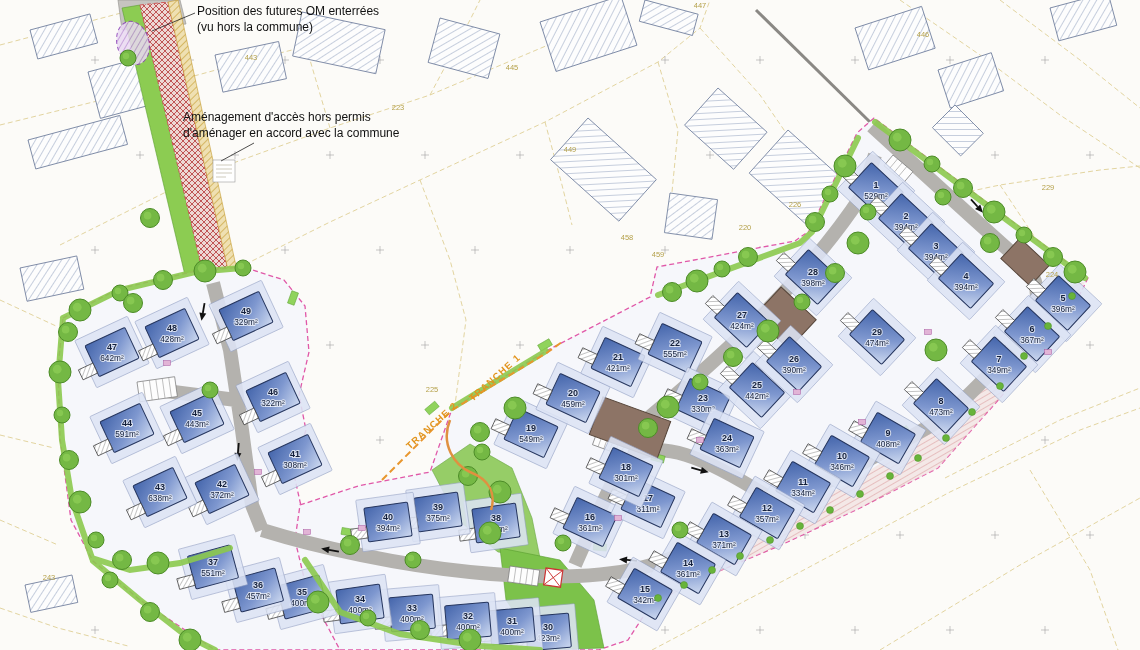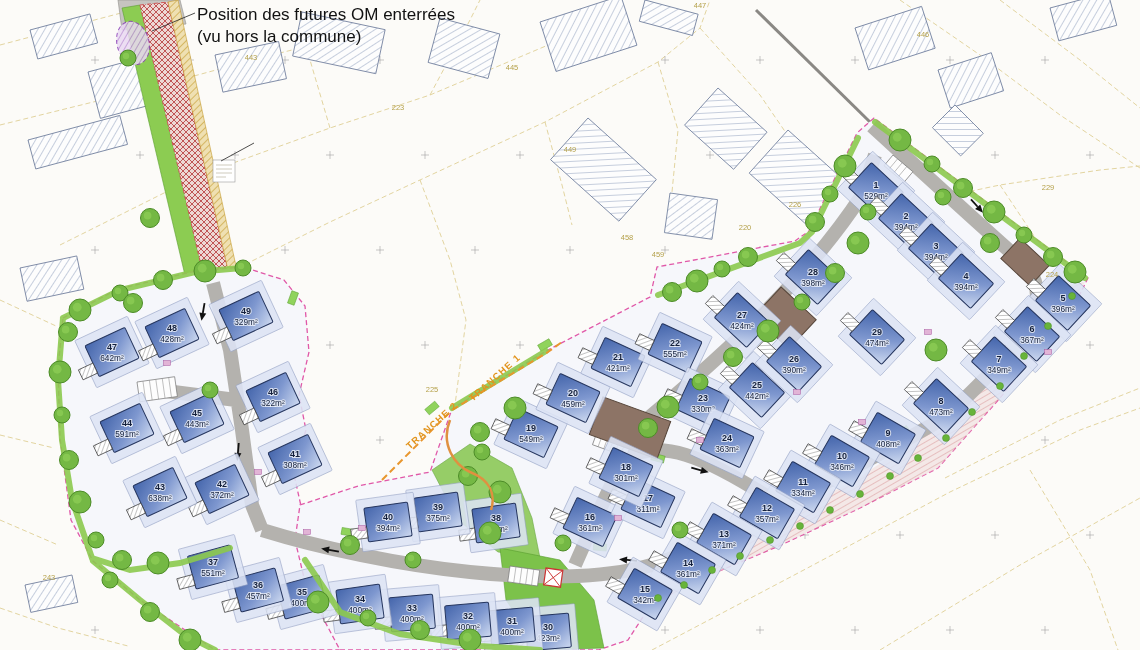--- a/index.html
+++ b/index.html
@@ -1,19 +1,19 @@
 <!DOCTYPE html>
 <html><head>
 <meta charset="utf-8">
 <style>
   html,body{margin:0;padding:0;background:#e8e8e8;}
   #stage{position:relative;width:1140px;height:650px;overflow:hidden;background:#fcfbf8;
          font-family:"Liberation Sans", sans-serif;}
   svg{position:absolute;left:0;top:0;}
-  .note{position:absolute;font-size:17px;line-height:1.3;color:#111;white-space:nowrap;}
+  .note{position:absolute;font-size:12px;line-height:1.3;color:#111;white-space:nowrap;}
   text{font-family:"Liberation Sans", sans-serif;}
 </style>
 </head>
 <body>
 
 <div id="stage">
 <svg id="plan" width="1140" height="650" viewBox="0 0 1140 650">
   <defs>
     <pattern id="hb" width="6" height="6" patternUnits="userSpaceOnUse" patternTransform="rotate(45)">
       <rect width="6" height="6" fill="#fdfdfd"></rect>
@@ -833,14 +833,16 @@
         <text transform="translate(497 380) rotate(-42)" font-size="9.5" font-weight="bold" fill="#e2941d" letter-spacing="1.2" text-anchor="middle">TRANCHE 1</text>
         <text transform="translate(434 428) rotate(-42)" font-size="9.5" font-weight="bold" fill="#e2941d" letter-spacing="1.2" text-anchor="middle">TRANCHE 2</text>
       </g>
 </svg>
 
 <div class="note" style="left:197px;top:4px">
   <div>Position des futures OM enterrées</div>
   <div>(vu hors la commune)</div>
 </div>
 <div class="note" style="left:183px;top:110px">
+  <div>Aménagement d'accès hors permis</div>
+  <div>d'aménager en accord avec la commune</div>
 </div>
 </div>
 
 </body></html>

